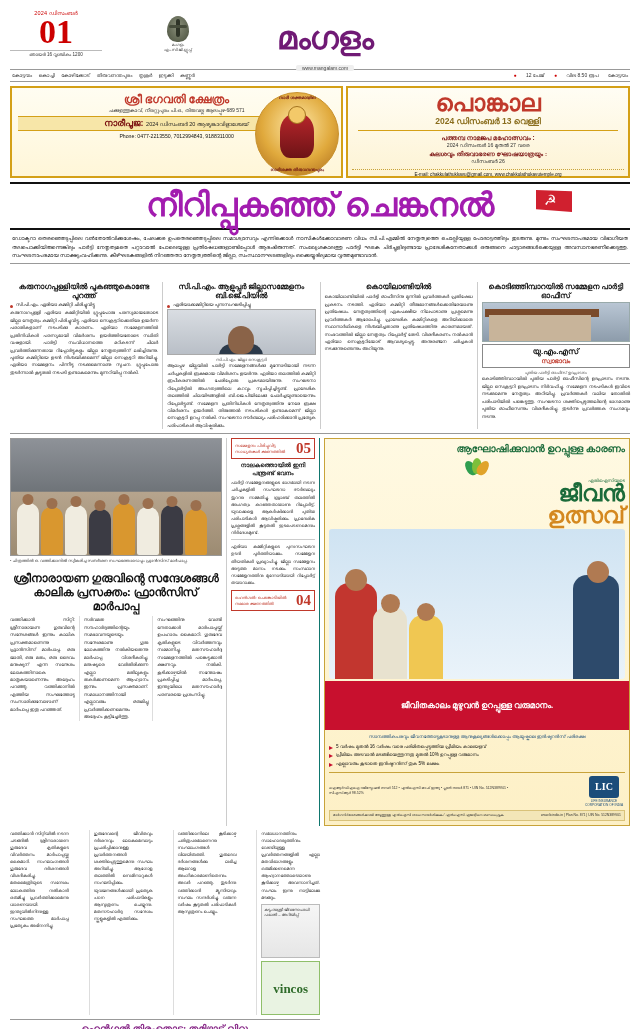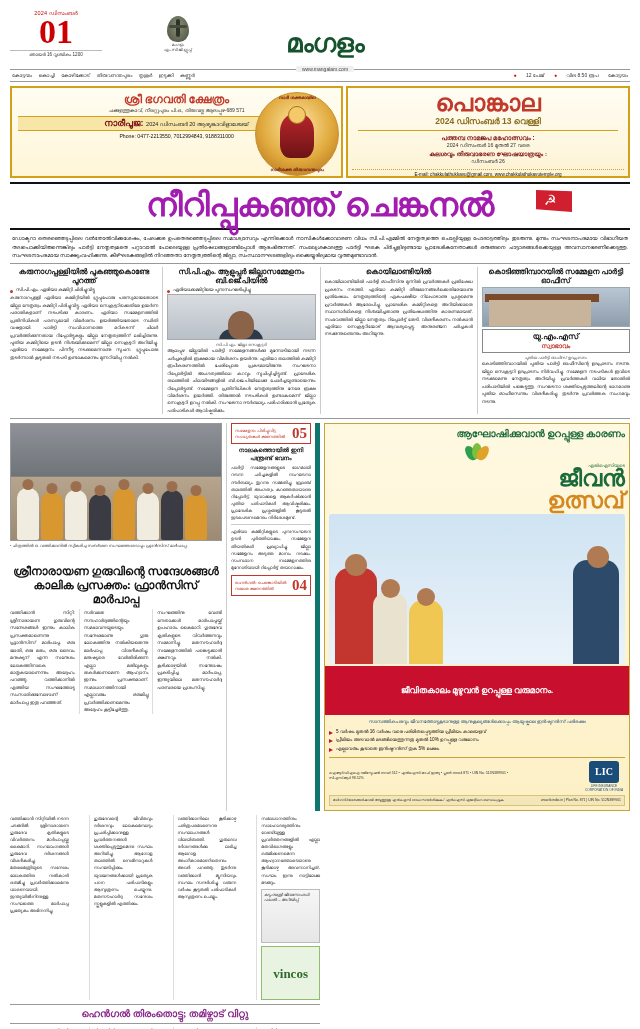--- a/index.html
+++ b/index.html
@@ -83,26 +83,26 @@
   }
   .emblem-shape:after {
     content: "";
     position: absolute;
     left: 2px; top: 9px;
     width: 18px; height: 3px;
     background: #454b3a;
     border-radius: 2px;
   }
   .logo-title {
-    font-size: 26px;
-    font-weight: bold;
-    color: #14532d;
+    font-size: 32px;
+    font-weight: bold;
+    color: #701a75;
     letter-spacing: -1px;
     line-height: 1.05;
-    margin-top: 22px;
+    margin-top: 14px;
     font-family: "Liberation Serif", serif;
   }
   .logo-url {
     font-size: 5px;
     color: #444;
     background: #efefef;
     display: inline-block;
     padding: 0 6px;
     border-radius: 2px;
     margin-top: 1px;
@@ -284,21 +284,21 @@
     color: #111;
     text-align: justify;
     margin: 4px 2px 3px 2px;
   }
 
   
   .cols4 {
     display: flex;
     gap: 4px;
     border-top: 1px solid #999;
-    padding-top: 3px;
+    padding-top: 18px;
   }
   .col { flex: 1; position: relative; }
   .col + .col { border-left: 1px solid #ccc; padding-left: 4px; }
   .subhead {
     font-size: 7.6px;
     font-weight: bold;
     color: #111;
     line-height: 1.2;
     text-align: center;
     margin-bottom: 2px;
@@ -375,21 +375,21 @@
 
   
   .mid {
     display: flex;
     gap: 4px;
     margin-top: 4px;
     border-top: 1px solid #999;
     padding-top: 4px;
   }
   .mid-left { width: 212px; }
-  .mid-center { width: 94px; border-left: 1px solid #ccc; border-right: 5px solid #0f766e; padding: 0 4px; }
+  .mid-center { width: 94px; border-left: 1px solid #ccc; border-right: 1px solid #0f766e; padding: 0 4px; }
   .mid-right { flex: 1; }
 
   .big-photo {
     width: 100%; height: 118px;
     border: 1px solid #999;
     background: linear-gradient(#c9ccd1, #9aa0a8);
     position: relative;
     overflow: hidden;
   }
   .bp-wall {
@@ -416,21 +416,21 @@
   }
   .photo-caption-line {
     font-size: 4.1px; color: #444; margin-top: 2px; line-height: 1.4;
   }
   .mid-headline {
     font-size: 11.5px;
     font-weight: bold;
     color: #111;
     line-height: 1.2;
     text-align: center;
-    margin: 16px 0 3px 0;
+    margin: 8px 0 3px 0;
     font-family: "Liberation Serif", serif;
   }
   .mid-3col { display: flex; gap: 4px; }
   .mid-3col > div { flex: 1; }
   .mid-3col > div + div { border-left: 1px solid #ddd; padding-left: 4px; }
 
   .pagebox {
     border: 1px solid #c0392b;
     background: #fff;
     display: flex; align-items: center; gap: 3px;

